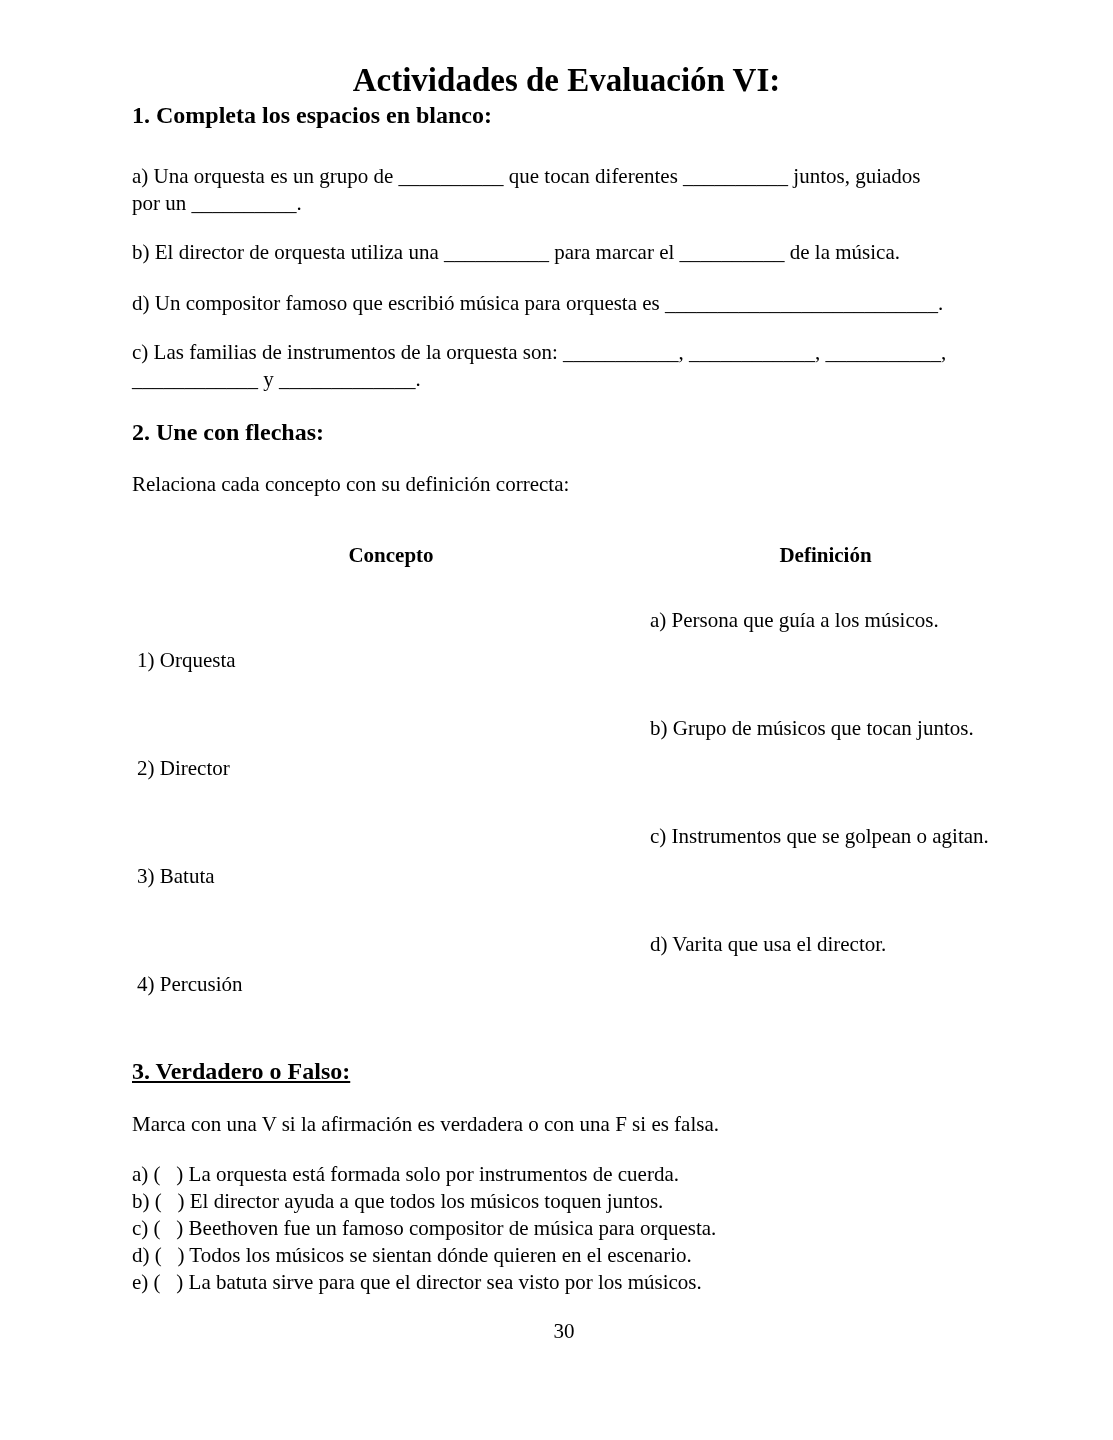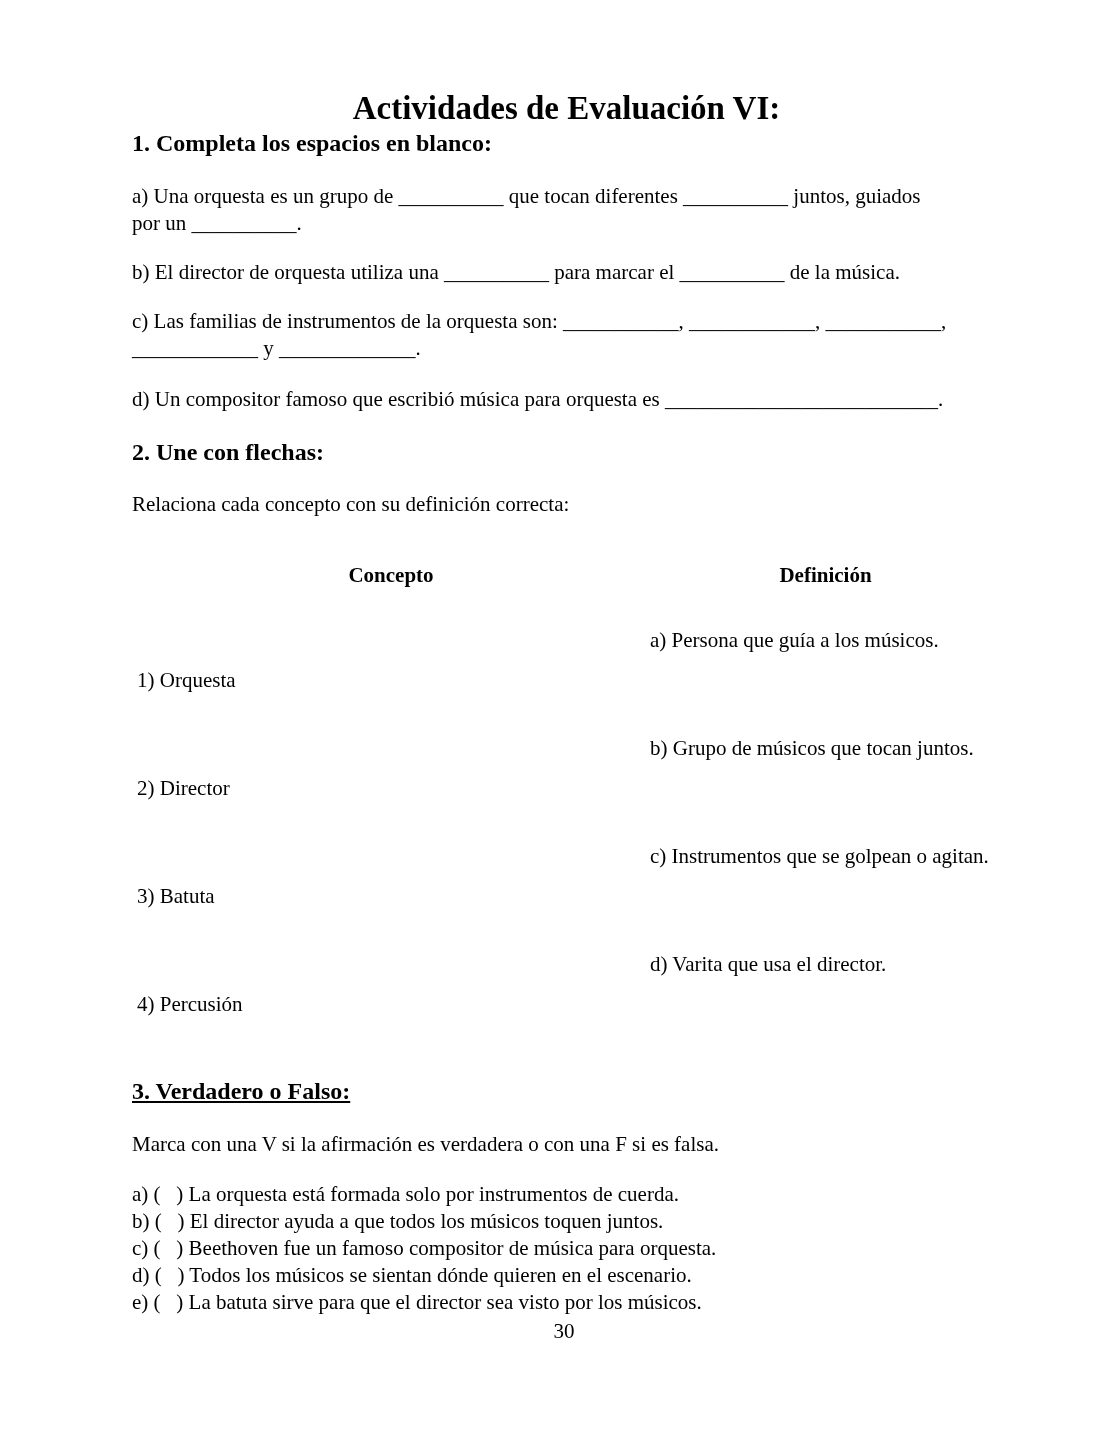--- a/index.html
+++ b/index.html
@@ -16,35 +16,35 @@
     color: #000000;
     font-family: "Liberation Serif", serif;
     font-size: 21px;
     line-height: 27px;
     box-sizing: border-box;
     padding: 0 112px 0 132px;
     overflow: hidden;
   }
   .doc-title {
     margin: 0;
-    padding-top: 88px;
+    padding-top: 60px;
     font-size: 33px;
     line-height: 40px;
     font-weight: bold;
     text-align: center;
   }
   .sec-heading {
     margin: 0;
     font-size: 24px;
     line-height: 31px;
     font-weight: bold;
   }
   .sec1-heading { }
   .para { margin: 0; }
-  .para-a { margin-top: 24px; }
+  .para-a { margin-top: 32px; }
   .para-b { margin-top: 22px; }
   .para-c { margin-top: 22px; }
   .para-d { margin-top: 24px; }
   .sec2-heading { margin-top: 24px; }
   .sec2-intro { margin-top: 23px; }
   .match-grid {
     margin-top: 44px;
   }
   .match-header-row {
     display: grid;
@@ -86,23 +86,23 @@
 
   <h1 class="doc-title">Actividades de Evaluación VI:</h1>
 
   <section>
     <h2 class="sec-heading sec1-heading">1. Completa los espacios en blanco:</h2>
 
     <p class="para para-a"><span>a) Una orquesta es un grupo de __________ que tocan diferentes __________ juntos, guiados</span><br><span>por un __________.</span></p>
 
     <p class="para para-b">b) El director de orquesta utiliza una __________ para marcar el __________ de la música.</p>
 
+    <p class="para para-d">d) Un compositor famoso que escribió música para orquesta es __________________________.</p>
+
     <p class="para para-c"><span>c) Las familias de instrumentos de la orquesta son: ___________, ____________, ___________,</span><br><span>____________ y _____________.</span></p>
-
-    <p class="para para-d">d) Un compositor famoso que escribió música para orquesta es __________________________.</p>
   </section>
 
   <section>
     <h2 class="sec-heading sec2-heading">2. Une con flechas:</h2>
 
     <p class="para sec2-intro">Relaciona cada concepto con su definición correcta:</p>
 
     <div class="match-grid">
       <div class="match-header-row">
         <div class="match-header">Concepto</div>

